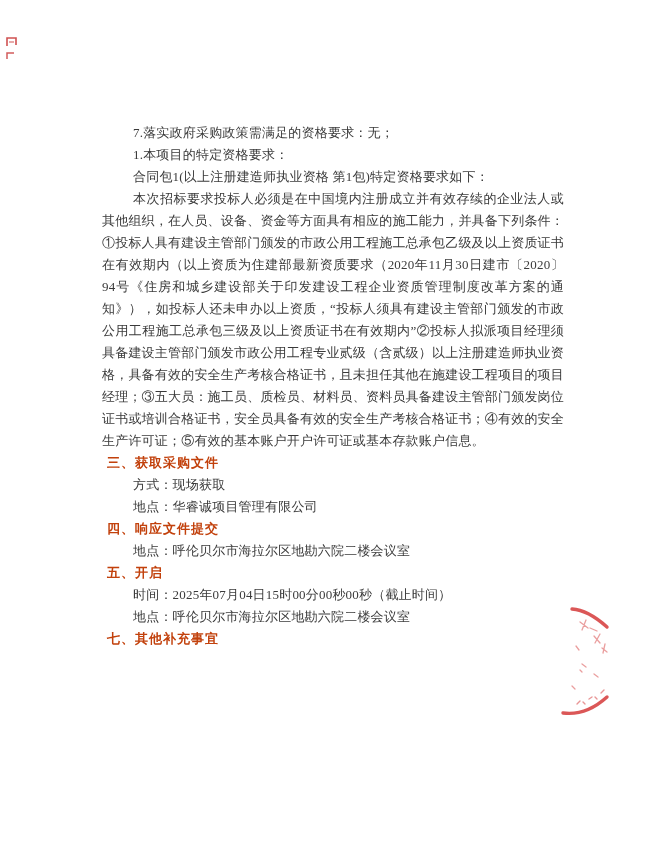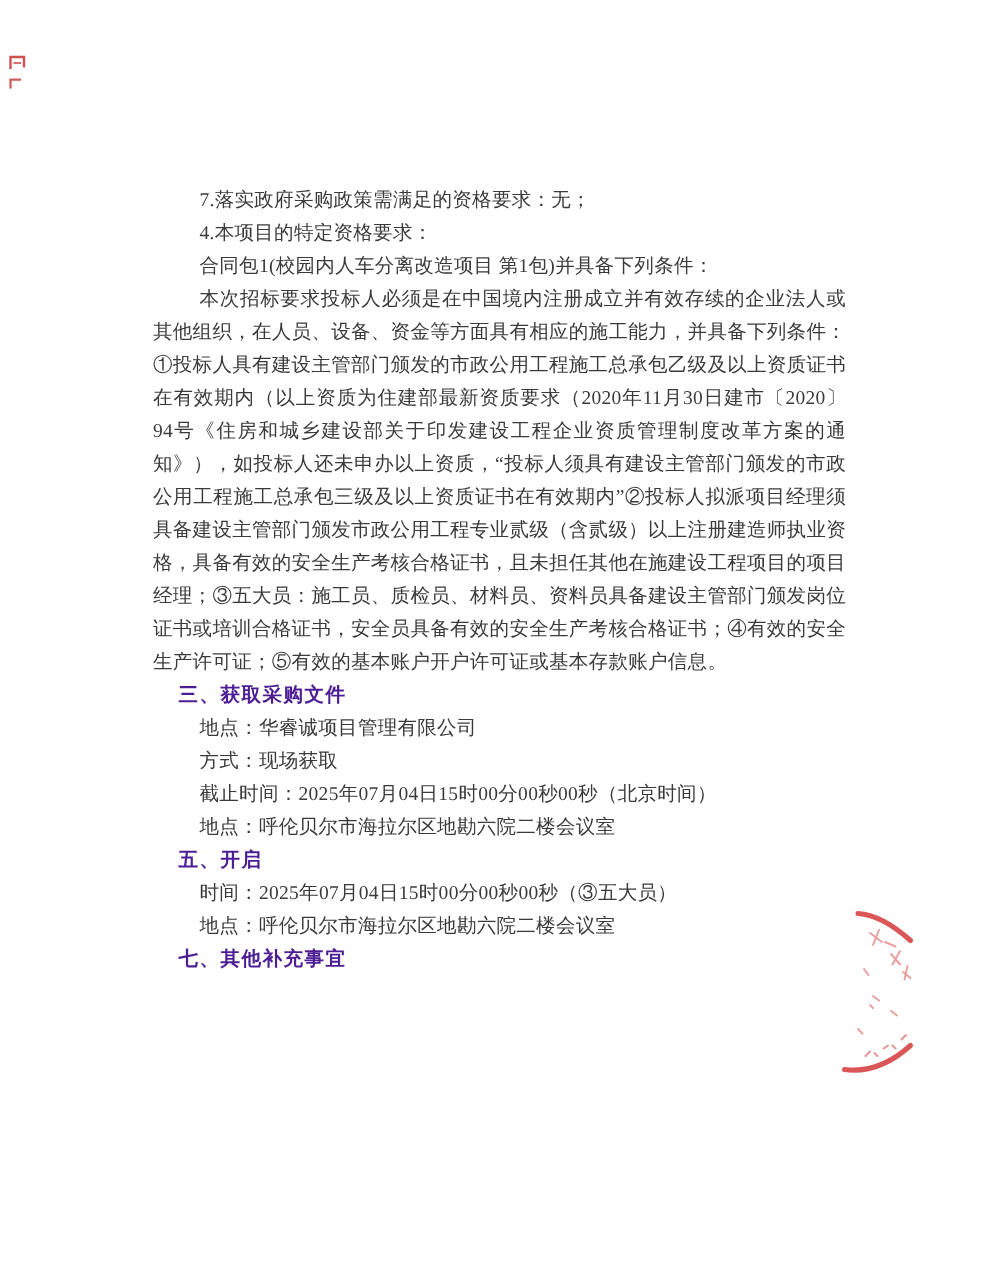--- a/index.html
+++ b/index.html
@@ -9,50 +9,50 @@
     font-family:"Liberation Serif","DejaVu Serif",serif;
   }
   .doc{
     position:absolute;left:102px;top:122px;width:462px;
     color:#3a3a3a;font-size:13px;line-height:22px;
     letter-spacing:.2px;
   }
   .doc p,.doc h3{margin:0;padding:0;font-size:13px;line-height:22px;}
   .indent{text-indent:31px;}
   .justify{text-align:justify;font-family:Liberation Serif, serif;}
-  .doc h3{font-weight:bold;color:#4c1d95;margin-left:17px;letter-spacing:1px;}
+  .doc h3{font-weight:bold;color:#c2410c;margin-left:5px;letter-spacing:1px;}
   .seal{position:absolute;left:550px;top:578px;width:113px;height:165px;pointer-events:none;}
   .corner-mark{position:absolute;pointer-events:none;}
 </style>
 </head>
 <body>
 
 <svg class="corner-mark" style="left:5px;top:36px" width="14" height="12" viewBox="0 0 14 12">
   <path d="M2,10 L2,2 L11,2 L11,9" fill="none" stroke="#c73232" stroke-width="1.6" opacity="0.85"></path>
   <path d="M4,6 L9,6" fill="none" stroke="#c73232" stroke-width="1.2" opacity="0.7"></path>
 </svg>
 <svg class="corner-mark" style="left:5px;top:51px" width="12" height="10" viewBox="0 0 12 10">
   <path d="M2,8 L2,2 L9,2" fill="none" stroke="#c73232" stroke-width="1.5" opacity="0.8"></path>
 </svg>
 
 <div class="doc">
   <p class="indent">7.落实政府采购政策需满足的资格要求：无；</p>
-  <p class="indent">4.本项目的特定资格要求：</p>
-  <p class="indent">合同包1(校园内人车分离改造项目 第1包)并具备下列条件：</p>
+  <p class="indent">1.本项目的特定资格要求：</p>
+  <p class="indent">合同包1(以上注册建造师执业资格 第1包)特定资格要求如下：</p>
   <p class="indent justify">本次招标要求投标人必须是在中国境内注册成立并有效存续的企业法人或其他组织，在人员、设备、资金等方面具有相应的施工能力，并具备下列条件： ①投标人具有建设主管部门颁发的市政公用工程施工总承包乙级及以上资质证书在有效期内（以上资质为住建部最新资质要求（2020年11月30日建市〔2020〕94号《住房和城乡建设部关于印发建设工程企业资质管理制度改革方案的通知》），如投标人还未申办以上资质，“投标人须具有建设主管部门颁发的市政公用工程施工总承包三级及以上资质证书在有效期内”②投标人拟派项目经理须具备建设主管部门颁发市政公用工程专业贰级（含贰级）以上注册建造师执业资格，具备有效的安全生产考核合格证书，且未担任其他在施建设工程项目的项目经理；③五大员：施工员、质检员、材料员、资料员具备建设主管部门颁发岗位证书或培训合格证书，安全员具备有效的安全生产考核合格证书；④有效的安全生产许可证；⑤有效的基本账户开户许可证或基本存款账户信息。</p>
 
   <h3>三、获取采购文件</h3>
+  <p class="indent">方式：现场获取</p>
   <p class="indent">地点：华睿诚项目管理有限公司</p>
-  <p class="indent">方式：现场获取</p>
 
-  <p class="indent">截止时间：2025年07月04日15时00分00秒00秒（北京时间）</p>
+  <h3>四、响应文件提交</h3>
   <p class="indent">地点：呼伦贝尔市海拉尔区地勘六院二楼会议室</p>
 
   <h3>五、开启</h3>
-  <p class="indent">时间：2025年07月04日15时00分00秒00秒（③五大员）</p>
+  <p class="indent">时间：2025年07月04日15时00分00秒00秒（截止时间）</p>
   <p class="indent">地点：呼伦贝尔市海拉尔区地勘六院二楼会议室</p>
 
 
   <h3>七、其他补充事宜</h3>
 </div>
 
 <svg class="seal" viewBox="0 0 113 165">
   <g fill="none" stroke="#d64040" stroke-linecap="round">
 
     <path d="M22,31 Q38,32 57,49" stroke-width="3.4" opacity="0.88"></path>

